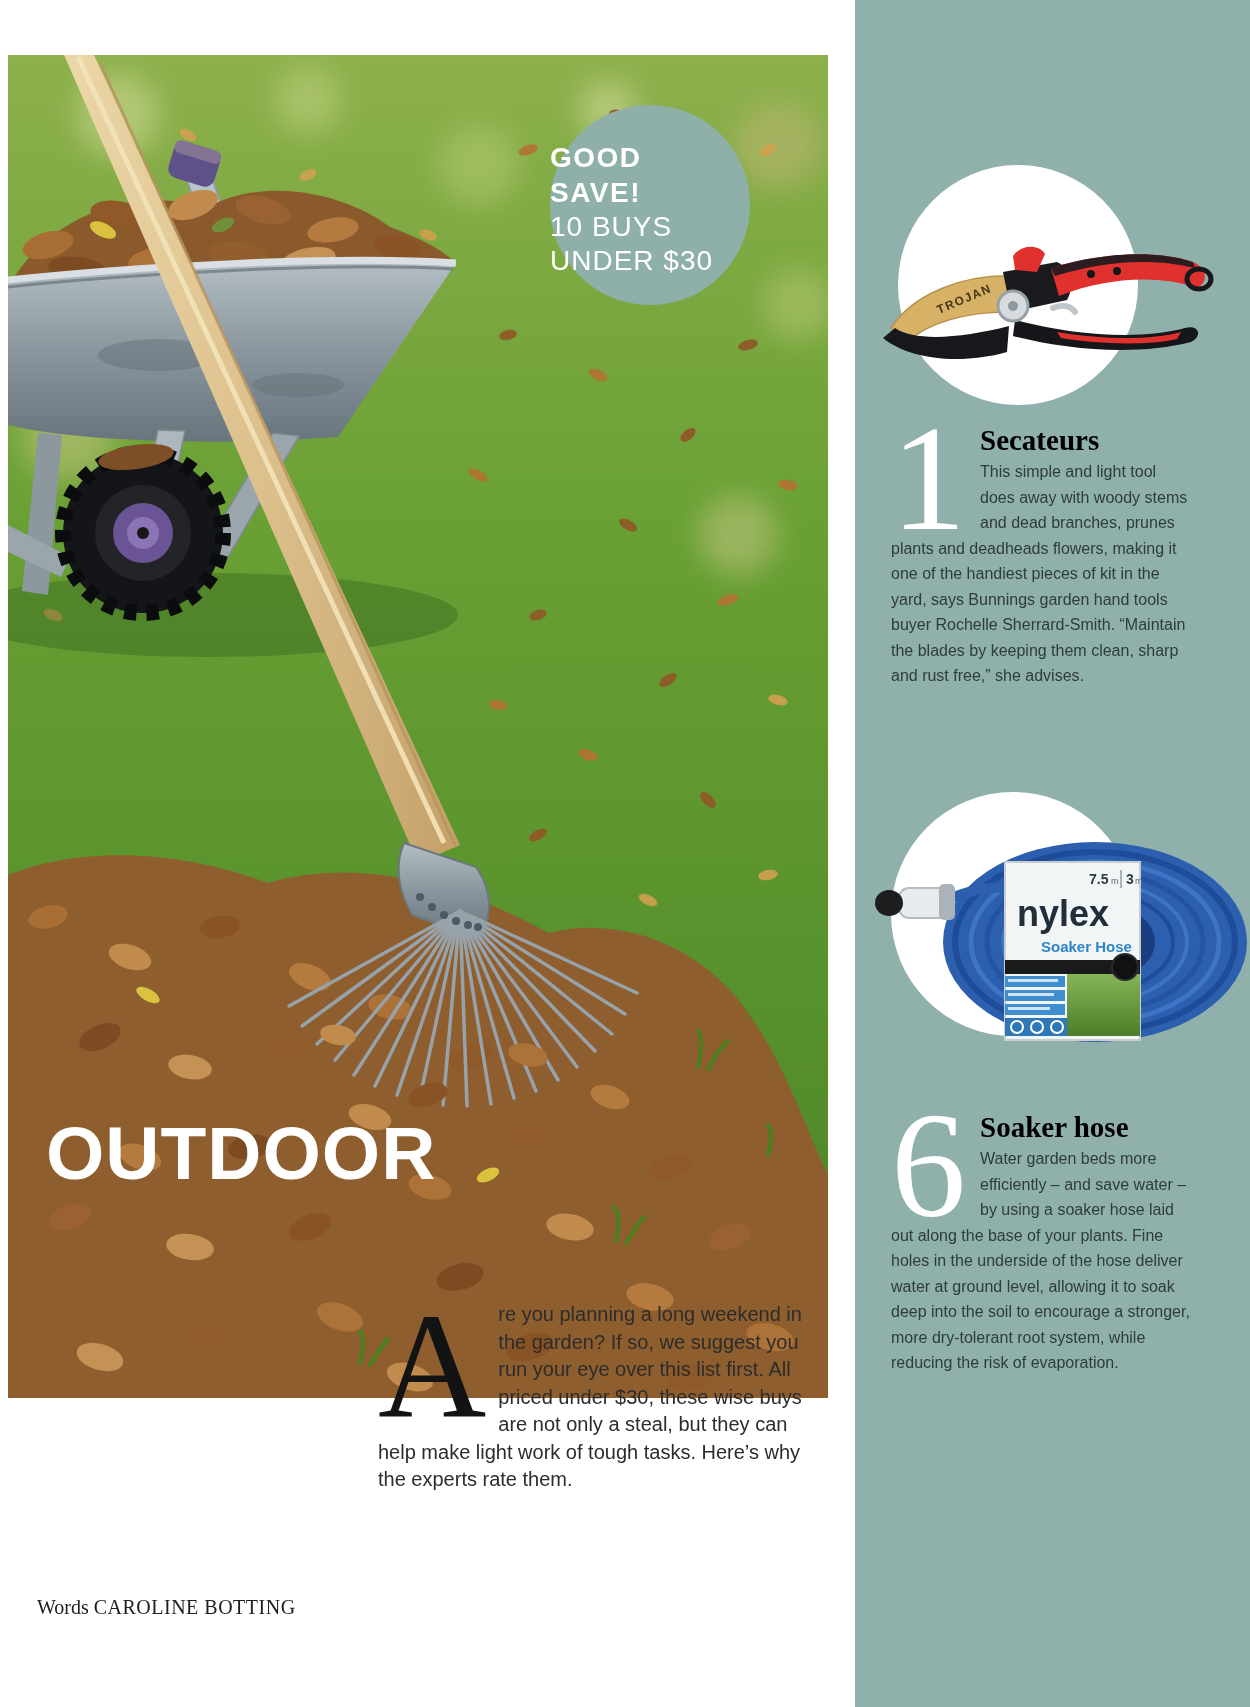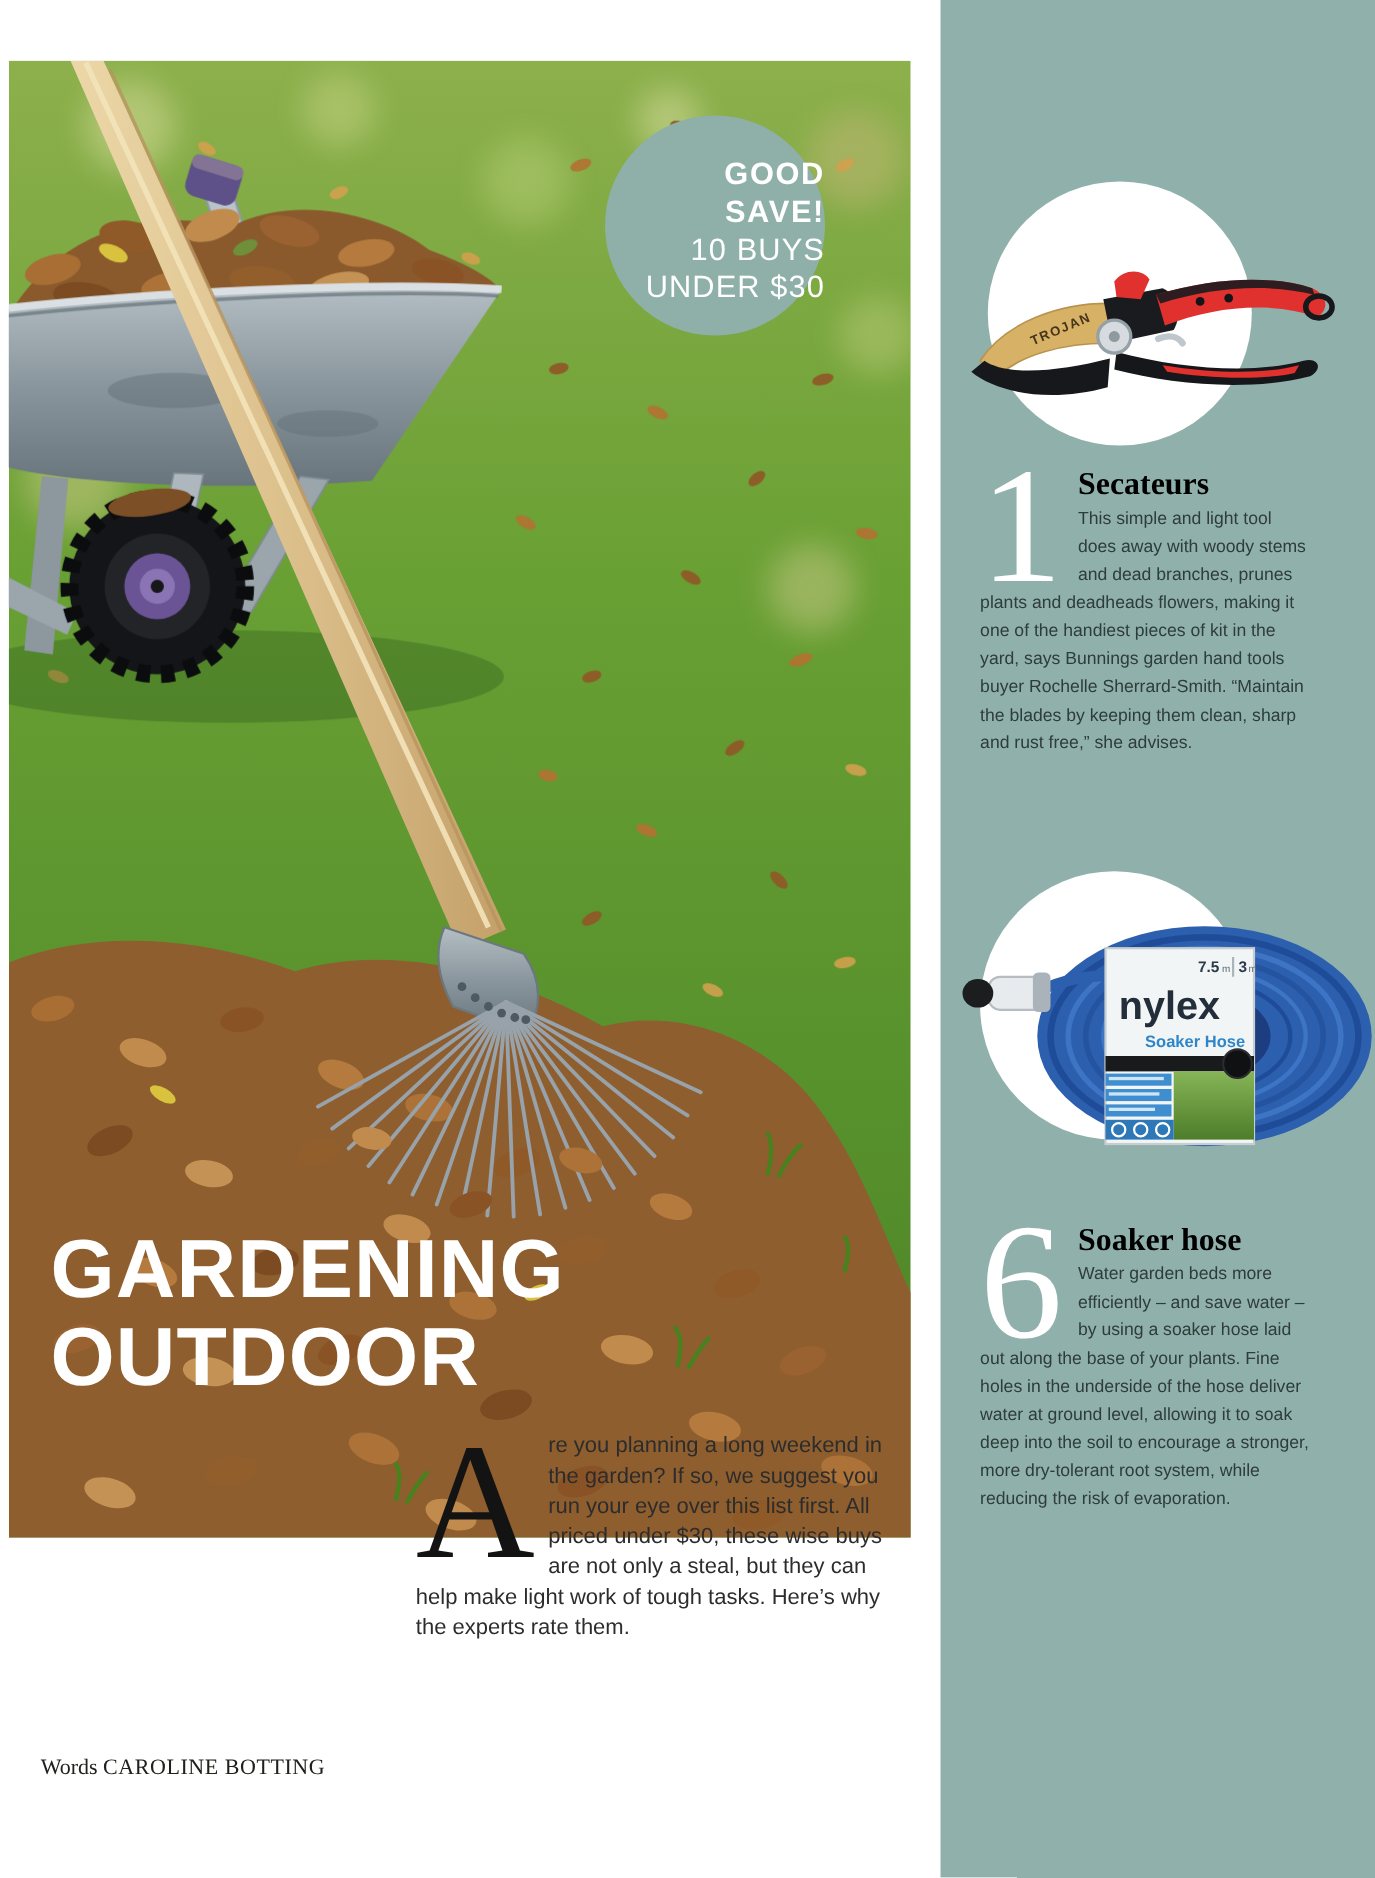--- a/index.html
+++ b/index.html
@@ -4,21 +4,21 @@
 <style>
   html,body{margin:0;padding:0;background:#ffffff;}
   .page{position:relative;width:1250px;height:1707px;background:#ffffff;overflow:hidden;
         font-family:"Liberation Sans",sans-serif;}
 
   
   .photo{position:absolute;left:8px;top:55px;width:820px;height:1343px;overflow:hidden;}
   .photo svg{position:absolute;left:0;top:0;}
 
   .badge{position:absolute;left:542px;top:50px;width:200px;height:200px;border-radius:50%;
-         background:#8eb0a9;color:#ffffff;text-align:right;box-sizing:border-box;padding-top:35px;}
+         background:#8eb0a9;color:#ffffff;text-align:left;box-sizing:border-box;padding-top:35px;}
   .badge .b{font-weight:700;font-size:28px;line-height:35px;letter-spacing:1.5px;}
   .badge .l{font-weight:400;font-size:28px;line-height:34px;letter-spacing:1px;}
 
   .hero-title{position:absolute;left:38px;top:1058px;color:#ffffff;
               font-weight:700;font-size:75px;line-height:80px;letter-spacing:1px;margin:0;}
   .hero-title span{display:block;}
 
   
   .kicker{position:absolute;left:37px;top:1420px;width:362px;
           font-family:"Liberation Serif",serif;font-size:29px;line-height:38px;
@@ -255,21 +255,20 @@
     </svg>
 
     <div class="badge">
       <div class="b">GOOD</div>
       <div class="b">SAVE!</div>
       <div class="l">10 BUYS</div>
       <div class="l">UNDER $30</div>
     </div>
 
     <h1 class="hero-title">
-      <span>GARDENING</span>
       <span>OUTDOOR</span>
     </h1>
   </div>
 
 
   <div class="byline">
     <span>Words</span>
     <span class="name">CAROLINE BOTTING</span>
   </div>
 

